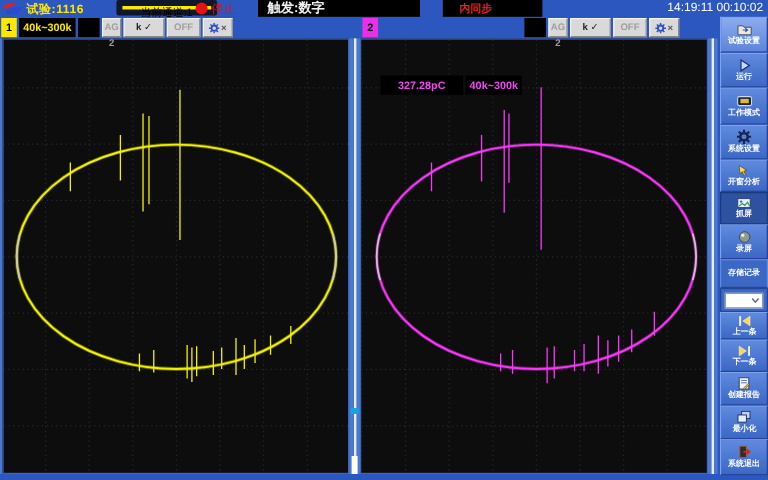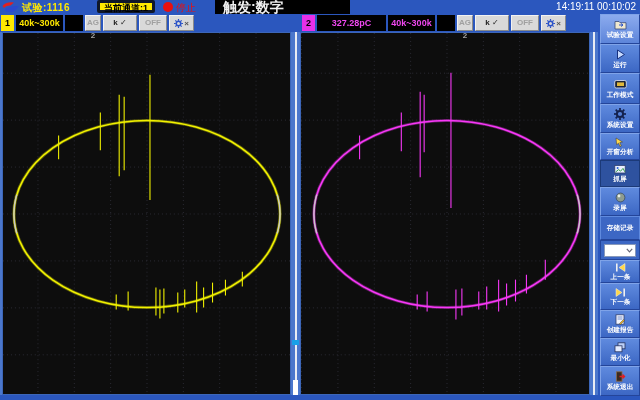--- a/index.html
+++ b/index.html
@@ -6,38 +6,38 @@
   html,body { width:640px; height:400px; overflow:hidden; }
   body {
     background:#2b57be;
     font-family:"Liberation Sans","DejaVu Sans",sans-serif;
     position:relative;
   }
   
   .titlebar { position:absolute; left:0; top:0; width:640px; height:14px; background:#2b57be; }
   .titlebar .logo { position:absolute; left:2px; top:1px; }
   .app-label { position:absolute; left:22px; top:1px; color:#ffe800; font-size:10px; font-weight:bold; letter-spacing:0.5px; }
-  .chan-badge { position:absolute; left:97px; top:0; height:13px; background:#ffe800; border:3px solid #0f172a; color:#000; font-size:9px; font-weight:bold; line-height:11px; padding:0 4px; border-radius:2px; }
+  .chan-badge { position:absolute; left:97px; top:0; height:13px; background:#ffe800; border:5px solid #0f172a; color:#000; font-size:9px; font-weight:normal; line-height:11px; padding:0 15px; border-radius:2px; }
   .stop-dot { position:absolute; left:163px; top:2px; width:10px; height:10px; border-radius:50%; background:#e81010; }
   .stop-label { position:absolute; left:176px; top:1px; color:#e81010; font-size:10px; font-weight:normal; }
-  .trigger-strip { position:absolute; left:215px; top:0; width:135px; height:14px; background:#000; color:#f0f0f0; font-size:14px; font-weight:bold; line-height:14px; padding-left:8px; }
+  .trigger-strip { position:absolute; left:215px; top:0; width:135px; height:14px; background:#000; color:#f0f0f0; font-size:11px; font-weight:bold; line-height:14px; padding-left:8px; }
   .sync-strip { position:absolute; left:369px; top:0; width:83px; height:14px; background:#000; color:#e82222; font-size:9px; font-weight:bold; line-height:14px; padding-left:14px; }
   .clock-area { position:absolute; right:4px; top:1px; color:#fff; font-size:10px; font-weight:normal; }
   
   .content { position:absolute; left:0; top:14px; width:640px; height:386px; display:flex; }
   .left-col { width:600px; display:flex; flex-direction:column; }
   
   .channelbar { height:18px; position:relative; }
   .ch-group { position:absolute; top:1px; height:16px; display:flex; gap:2px; }
   .g1 { left:1px; } .g2 { left:302px; }
   .box { height:16px; background:#000; font-size:9px; font-weight:bold; line-height:16px; text-align:center; }
   .marker { width:13px; color:#000; }
   .m1 { background:#ffe800; } .m2 { background:#e830e8; }
   .reading { width:69px; } .band { width:47px; } .mini { width:18px; }
-  .c1 { color:#ffe800; } .c2 { color:#f048f0; }
+  .c1 { color:#ffe800; } .c2 { color:#f048f0;margin-top:48px; }
   .gray-btn { height:16px; background:#d9d9d9; border:1px solid #f2f2f2; border-bottom-color:#8a8a8a; border-right-color:#8a8a8a; font-size:8px; font-weight:bold; line-height:13px; text-align:center; color:#a0a0a0; }
   .bw-ag { width:16px; } .bw-k { width:34px; color:#222; } .bw-off { width:28px; }
   .bw-gear { width:25px; display:flex; align-items:center; justify-content:center; gap:1px; color:#555; }
   
   .main { height:368px; display:flex; padding-bottom:5px; }
   .edge-strip { width:2px; background:#4b77cc; }
   .plot-wrap { background:#0d0d0d; border:1px solid #3c66b8; }
   .p1 { width:289px; } .p2 { width:290px; }
   .plot-wrap svg { display:block; width:100%; height:100%; }
   .divider { position:relative; background:#4b77cc; }
@@ -63,20 +63,21 @@
 <div class="titlebar">
   <svg class="logo" width="18" height="12" viewBox="0 0 18 12">
     <path d="M0.5,5 Q4,0.5 12,1.5 L8.5,4.5 Q4,4 2,7 Z" fill="#e02020"></path>
     <path d="M3,8 Q8,4.5 17,5 L12,10.5 Q6,11.5 3,10 Z" fill="#2a4ad0"></path>
   </svg>
   <span class="app-label">试验:1116</span>
   <span class="chan-badge">当前通道:1</span>
   <span class="stop-dot"></span>
   <span class="stop-label">停止</span>
   <span class="trigger-strip">触发:数字</span>
+  <span class="sync-strip">内同步</span>
   <span class="clock-area"><span>14:19:11</span> <span>00:10:02</span></span>
 </div>
 
 <div class="content">
   <div class="left-col">
 
     <div class="channelbar">
       <div class="ch-group g1">
         <div class="box marker m1">1</div>
         <div class="box band c1">40k~300k</div>

